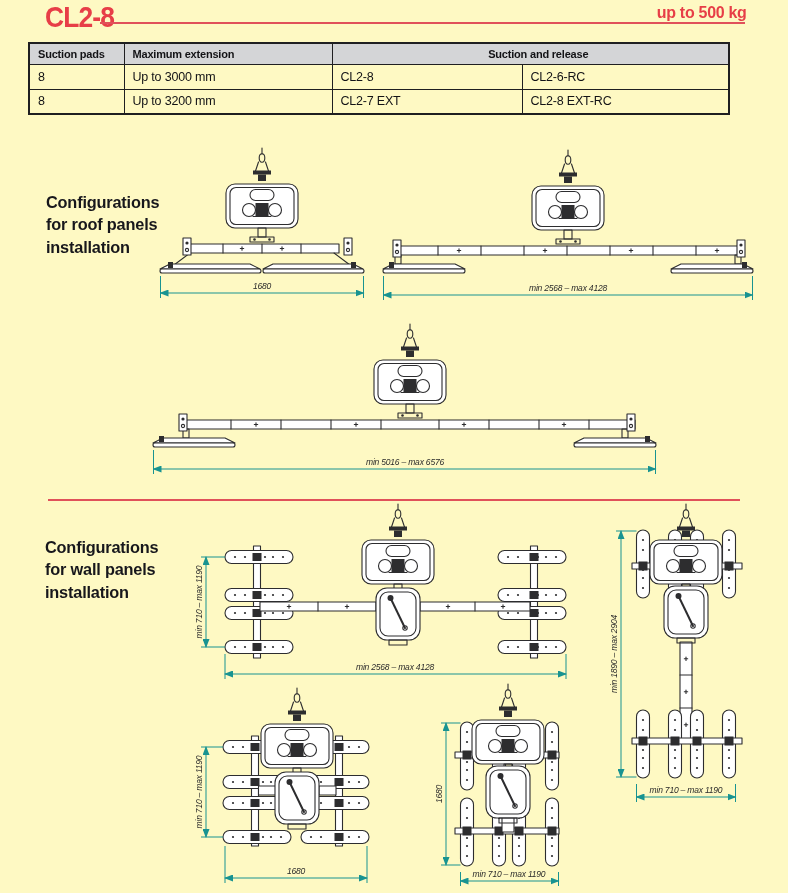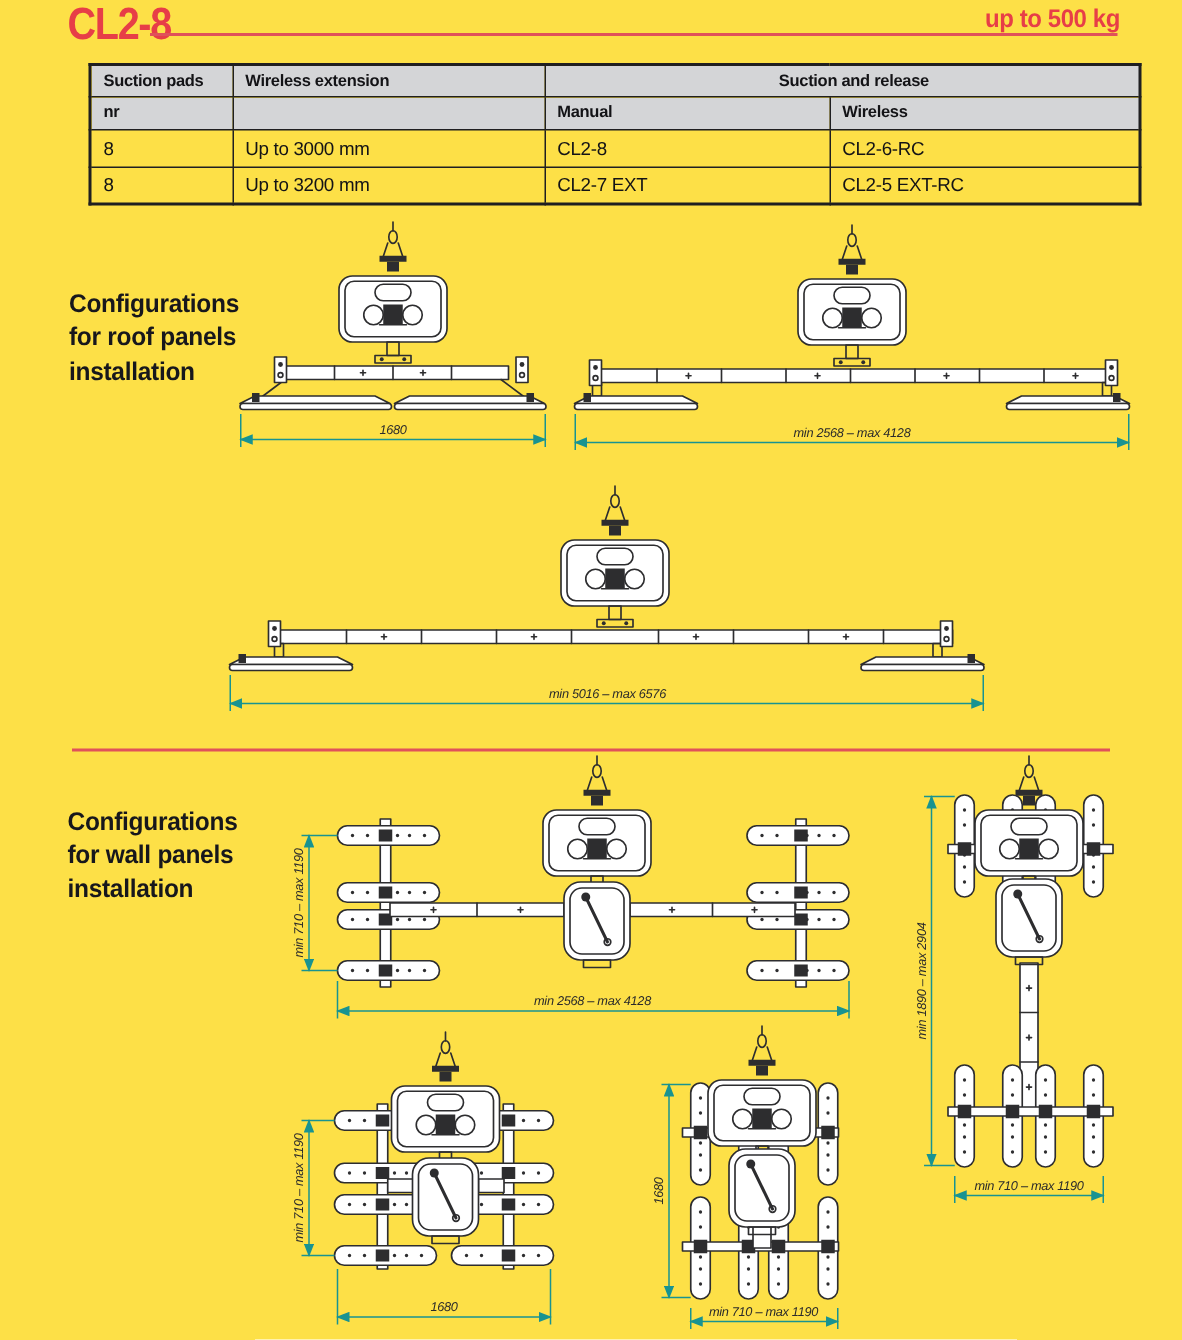--- a/index.html
+++ b/index.html
@@ -1,32 +1,32 @@
 <!DOCTYPE html>
 <html><head>
 <meta charset="utf-8">
 <style>
   html,body { margin:0; padding:0; background:#ffffff; }
   .page {
-    position:relative; width:788px; height:893px; background:#fde047; overflow:hidden;
+    position:relative; width:788px; height:893px; background:#fef9c3; overflow:hidden;
     font-family:"Liberation Sans", sans-serif;
     --accent:#e73e47; --rule-red:#e0515a; --dim-teal:#189391;
     --table-header-bg:#d4d5d7; --drawing-stroke:#2d2d2f;
   }
   .title {
     position:absolute; left:45px; top:0px; font-size:30px; font-weight:700;
     color:var(--accent); letter-spacing:-1px; transform:scaleX(0.88); transform-origin:left top;
   }
   .title-rule { position:absolute; left:100px; top:22px; width:645px; height:2px; background:var(--rule-red); }
   .capacity {
     position:absolute; right:41px; top:3px; font-size:17px; font-weight:700;
     color:var(--accent); transform:scaleX(0.94); transform-origin:right top; letter-spacing:-0.3px;
   }
   table.spec-table {
-    position:absolute; left:59px; top:42px; width:700px;
+    position:absolute; left:28px; top:42px; width:700px;
     border-collapse:collapse; table-layout:fixed; border:2px solid #1f1f21;
   }
   .spec-table td {
     border:1px solid #1f1f21; padding:0 0 0 8px; vertical-align:middle;
     color:#131316; letter-spacing:-0.2px; overflow:hidden; white-space:nowrap;
   }
   .spec-table td.hdr { background:var(--table-header-bg); font-weight:700; font-size:11px; }
   .spec-table td.val { font-size:12.5px; }
   .spec-table tr.hr1 { height:21px; } .spec-table tr.hr2 { height:22px; }
   .spec-table tr.dr  { height:25px; }
@@ -133,40 +133,34 @@
   <table class="spec-table">
     <colgroup>
         <col style="width:95px">
         <col style="width:208px">
         <col style="width:190px">
         <col style="width:207px">
       </colgroup>
     <tbody>
         <tr class="hr1">
       <td class="hdr">Suction pads</td>
-      <td class="hdr">Wireless extension</td>
+      <td class="hdr">Maximum extension</td>
       <td class="hdr" colspan="2" style="text-align:center; padding-left:16px;">Suction and release</td>
-    </tr>
-    <tr class="hr2">
-      <td class="hdr">nr</td>
-      <td class="hdr"></td>
-      <td class="hdr">Manual</td>
-      <td class="hdr">Wireless</td>
     </tr>
     <tr class="dr">
       <td class="val">8</td>
       <td class="val">Up to 3000 mm</td>
       <td class="val">CL2-8</td>
       <td class="val">CL2-6-RC</td>
     </tr>
     <tr class="dr">
       <td class="val">8</td>
       <td class="val">Up to 3200 mm</td>
       <td class="val">CL2-7 EXT</td>
-      <td class="val">CL2-5 EXT-RC</td>
+      <td class="val">CL2-8 EXT-RC</td>
     </tr>
   </tbody>
     </table>
 
   <div class="section-label" id="roof-label">Configurations for roof panels installation</div>
   <div class="section-label" id="wall-label">Configurations for wall panels installation</div>
   <div class="divider"></div>
 
   <svg class="diagram" style="left:160px; top:146px;" width="215" height="162" viewBox="0 0 215 162">
     <g class="mech">

